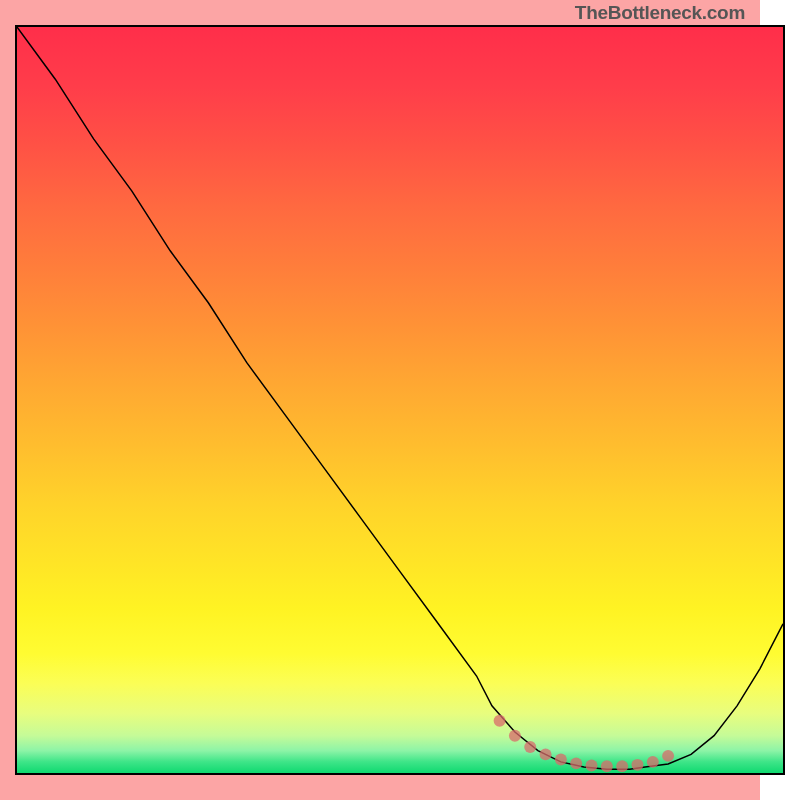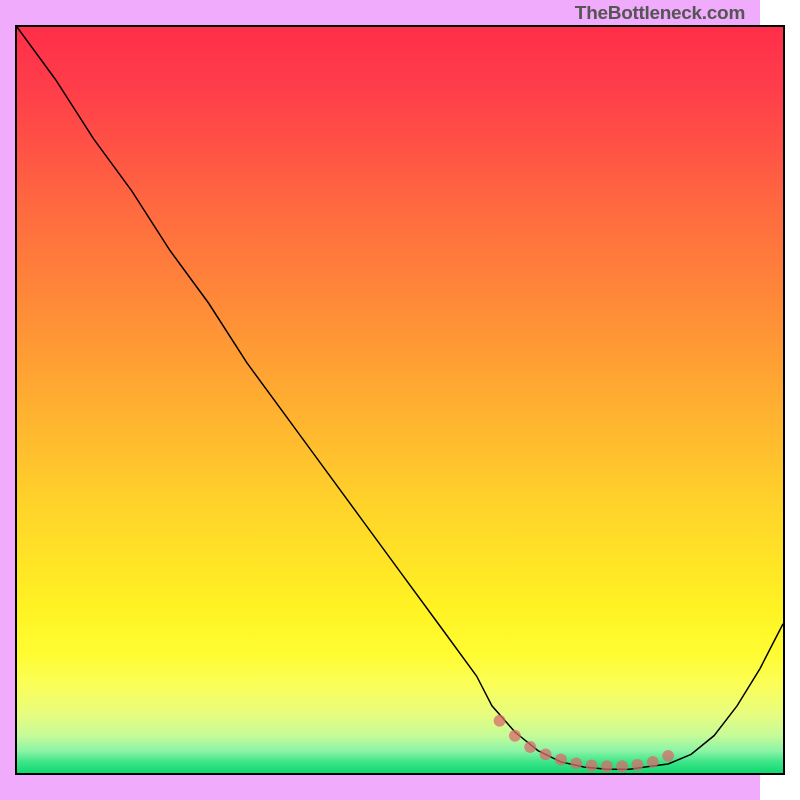--- a/index.html
+++ b/index.html
@@ -10,21 +10,21 @@
     body {
       width: 800px;
       height: 800px;
       position: relative;
       font-family: Arial, sans-serif;
     }
     .chart-container {
       width: 760px;
       height: 800px;
       position: relative;
-      background: #f0abfc;
+      background: #fca5a5;
     }
     .plot-area {
       position: absolute;
       left: 15px;
       top: 25px;
       width: 770px;
       height: 750px;
       border: 2px solid black;
       overflow: hidden;
     }

